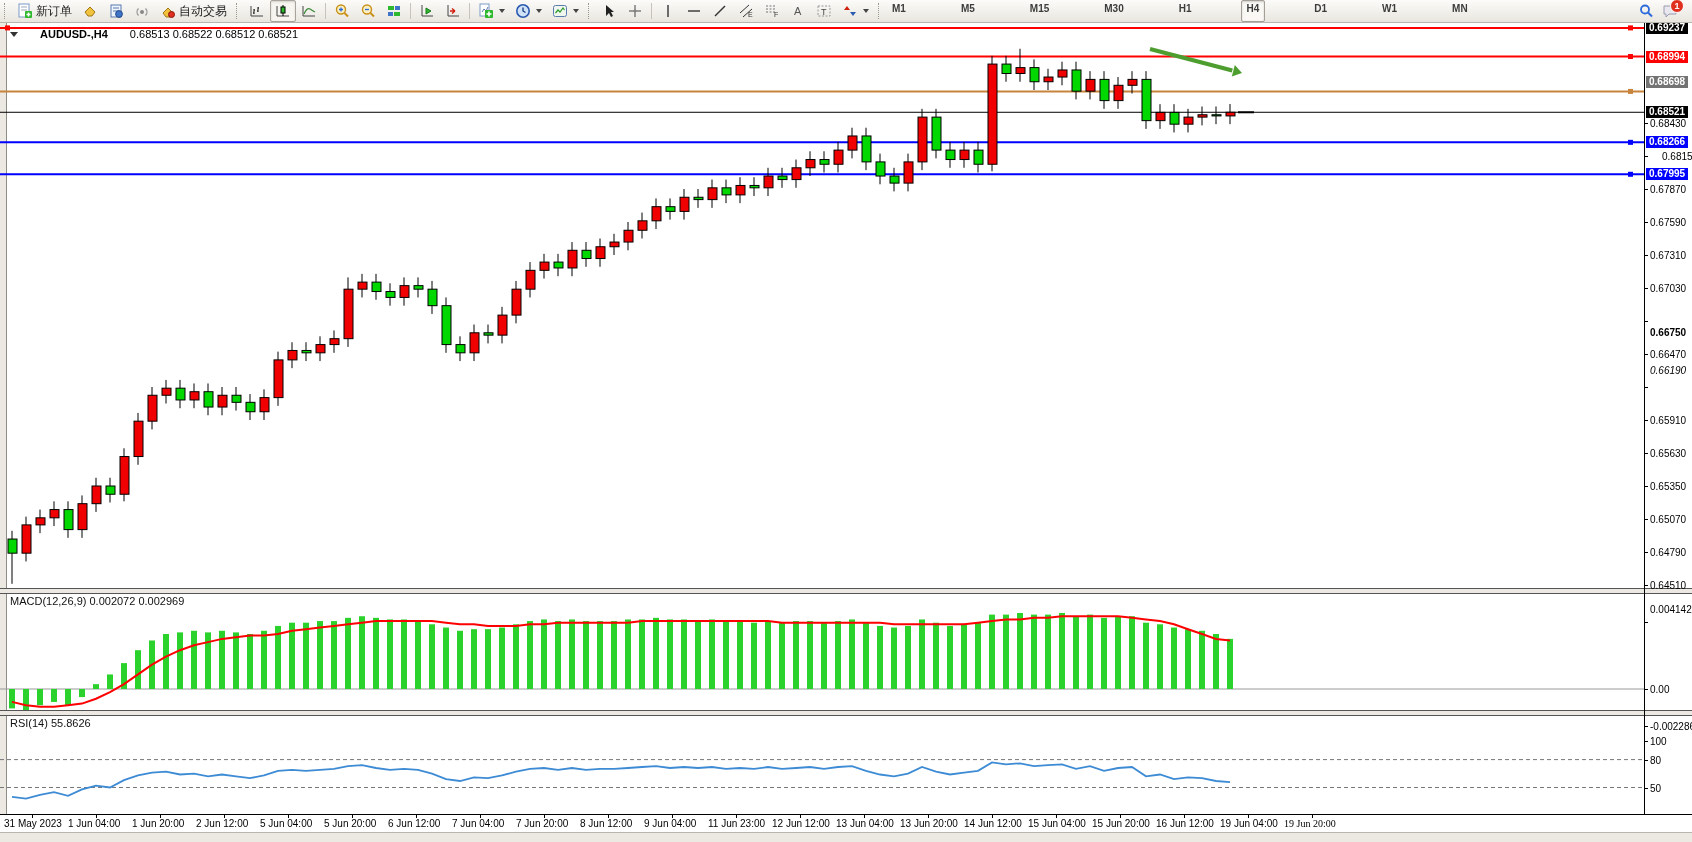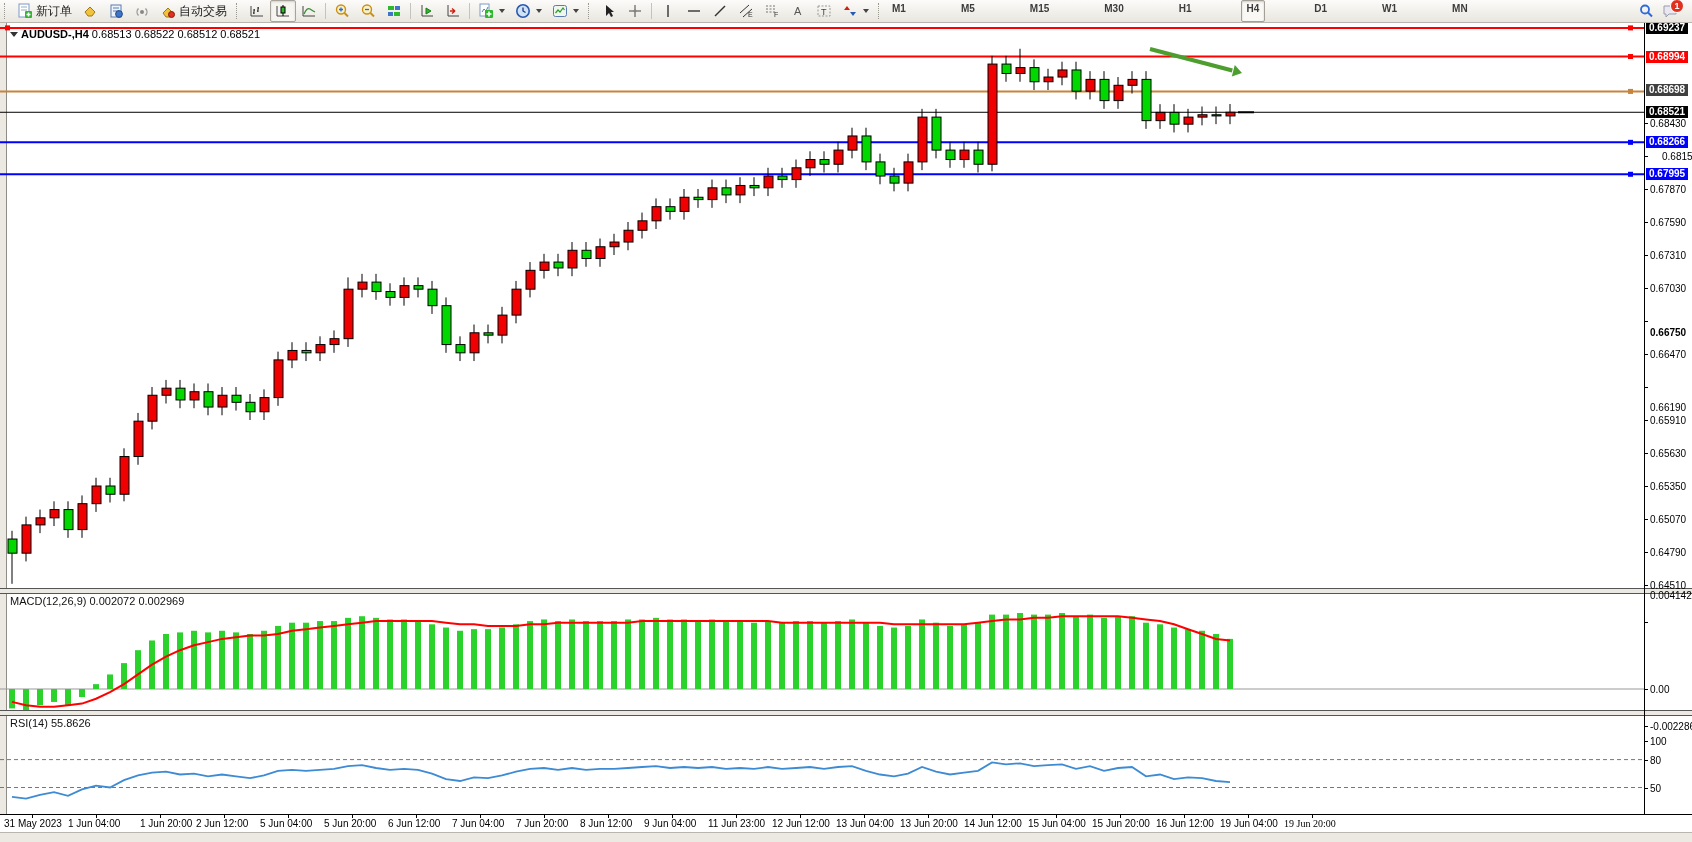--- a/index.html
+++ b/index.html
@@ -23,21 +23,21 @@
   #tb-right{margin-left:auto;display:flex;align-items:center;gap:8px;padding-right:10px;}
   .badge{position:absolute;right:-6px;top:-4px;background:#e03020;color:#fff;font-size:9px;font-weight:bold;
     border-radius:50%;width:12px;height:12px;line-height:12px;text-align:center;border:1px solid #fff;}
   
   #chart-window{position:absolute;left:0;top:22px;width:1692px;height:820px;background:#fff;}
   #left-frame{position:absolute;left:0;top:0;width:6px;height:820px;background:#ece9e2;border-right:1px solid #8f8c85;}
   #plot-main,#plot-macd,#plot-rsi{position:absolute;left:0;}
   #axis-line{position:absolute;left:1644px;top:0;width:1px;height:792px;background:#000;}
   .panel-sep{position:absolute;left:0;width:1692px;height:4px;background:#ece9e2;border-top:1px solid #555;border-bottom:1px solid #555;}
   .panel-label{position:absolute;left:10px;font-size:11px;color:#111;z-index:5;}
-  #chart-title{position:absolute;left:10px;top:6px;font-size:11px;color:#000;z-index:6;display:flex;align-items:center;gap:3px;}
+  #chart-title{position:absolute;left:10px;top:6px;font-size:11px;color:#000;z-index:6;display:flex;align-items:center;gap:22px;}
   #chart-title .sym{font-weight:bold;}
   .tri-down{width:0;height:0;border-left:4px solid transparent;border-right:4px solid transparent;border-top:5px solid #333;}
   .ax-label{position:absolute;left:1650px;font-size:10px;color:#000;line-height:11px;}
   .ax-tick{position:absolute;left:1644px;width:4px;height:1px;background:#000;}
   .ax-box{position:absolute;left:1646px;font-size:10px;font-weight:bold;color:#fff;line-height:12px;
     padding:0 3px;z-index:7;}
   #time-axis{position:absolute;left:0;top:792px;width:1692px;height:18px;background:#fff;border-top:1px solid #000;}
   .time-label{position:absolute;top:3px;font-size:10px;color:#000;white-space:nowrap;}
   #bottom-filler{position:absolute;left:0;top:810px;width:1692px;height:10px;background:#ece9e2;border-top:1px solid #b8b5ae;}
   svg{display:block;}
@@ -644,41 +644,41 @@
       <div class="ax-label" style="top: 195px;">0.67590</div>
       <div class="ax-tick" style="top: 233px;"></div>
       <div class="ax-label" style="top: 228px;">0.67310</div>
       <div class="ax-tick" style="top: 266px;"></div>
       <div class="ax-label" style="top: 261px;">0.67030</div>
       <div class="ax-tick" style="top: 299px;"></div>
       <div class="ax-label" style="top: 305px; font-weight: bold;">0.66750</div>
       <div class="ax-tick" style="top: 332px;"></div>
       <div class="ax-label" style="top: 327px;">0.66470</div>
       <div class="ax-tick" style="top: 365px;"></div>
-      <div class="ax-label" style="top: 380px;">0.66190</div>
+      <div class="ax-label" style="top: 343px; font-style: italic;">0.66190</div>
       <div class="ax-tick" style="top: 398px;"></div>
       <div class="ax-label" style="top: 393px;">0.65910</div>
       <div class="ax-tick" style="top: 431px;"></div>
       <div class="ax-label" style="top: 426px;">0.65630</div>
       <div class="ax-tick" style="top: 464px;"></div>
       <div class="ax-label" style="top: 459px;">0.65350</div>
       <div class="ax-tick" style="top: 497px;"></div>
       <div class="ax-label" style="top: 492px;">0.65070</div>
       <div class="ax-tick" style="top: 530px;"></div>
       <div class="ax-label" style="top: 525px;">0.64790</div>
       <div class="ax-tick" style="top: 563px;"></div>
       <div class="ax-label" style="top: 558px;">0.64510</div>
       <div class="ax-box" style="top: -0.110712px; background: #000000;">0.69237</div>
       <div class="ax-box" style="top: 28.5286px; background: rgb(255, 0, 0);">0.68994</div>
-      <div class="ax-box" style="top: 62px; background: #404040;">0.68698</div>
+      <div class="ax-box" style="top: 54px; background: #737373;">0.68698</div>
       <div class="ax-box" style="top: 114.329px; background: rgb(0, 0, 255);">0.68266</div>
       <div class="ax-box" style="top: 146.268px; background: rgb(0, 0, 255);">0.67995</div>
       <div class="ax-box" style="top: 84.275px; background: rgb(0, 0, 0);">0.68521</div>
       <div class="ax-tick" style="top: 600.011px;"></div>
-      <div class="ax-label" style="top: 568px;">0.004142</div>
+      <div class="ax-label" style="top: 582px;">0.004142</div>
       <div class="ax-tick" style="top: 667px;"></div>
       <div class="ax-label" style="top: 662px;">0.00</div>
       <div class="ax-tick" style="top: 703.971px;"></div>
       <div class="ax-label" style="top: 698.971px;">-0.002286</div>
       <div class="ax-tick" style="top: 719px;"></div>
       <div class="ax-label" style="top: 714px;">100</div>
       <div class="ax-tick" style="top: 737.6px;"></div>
       <div class="ax-label" style="top: 732.6px;">80</div>
       <div class="ax-tick" style="top: 765.5px;"></div>
       <div class="ax-label" style="top: 760.5px;">50</div>
@@ -686,21 +686,21 @@
       <div class="ax-label" style="top: 793.05px;">15</div>
       <div class="ax-tick" style="top: 812px;"></div>
       <div class="ax-label" style="top: 807px;">0</div>
     </div>
 
   <div id="time-axis">
       <div class="time-label" style="left: 4px;">31 May 2023</div>
       <div style="position: absolute; top: 0px; width: 1px; height: 3px; background: rgb(0, 0, 0); left: 32px;"></div>
       <div class="time-label" style="left: 68px;">1 Jun 04:00</div>
       <div style="position: absolute; top: 0px; width: 1px; height: 3px; background: rgb(0, 0, 0); left: 96px;"></div>
-      <div class="time-label" style="left: 132px; margin-left: 8px;">1 Jun 20:00</div>
+      <div class="time-label" style="left: 132px;">1 Jun 20:00</div>
       <div style="position: absolute; top: 0px; width: 1px; height: 3px; background: rgb(0, 0, 0); left: 160px;"></div>
       <div class="time-label" style="left: 196px;">2 Jun 12:00</div>
       <div style="position: absolute; top: 0px; width: 1px; height: 3px; background: rgb(0, 0, 0); left: 224px;"></div>
       <div class="time-label" style="left: 260px;">5 Jun 04:00</div>
       <div style="position: absolute; top: 0px; width: 1px; height: 3px; background: rgb(0, 0, 0); left: 288px;"></div>
       <div class="time-label" style="left: 324px;">5 Jun 20:00</div>
       <div style="position: absolute; top: 0px; width: 1px; height: 3px; background: rgb(0, 0, 0); left: 352px;"></div>
       <div class="time-label" style="left: 388px;">6 Jun 12:00</div>
       <div style="position: absolute; top: 0px; width: 1px; height: 3px; background: rgb(0, 0, 0); left: 416px;"></div>
       <div class="time-label" style="left: 452px;">7 Jun 04:00</div>

